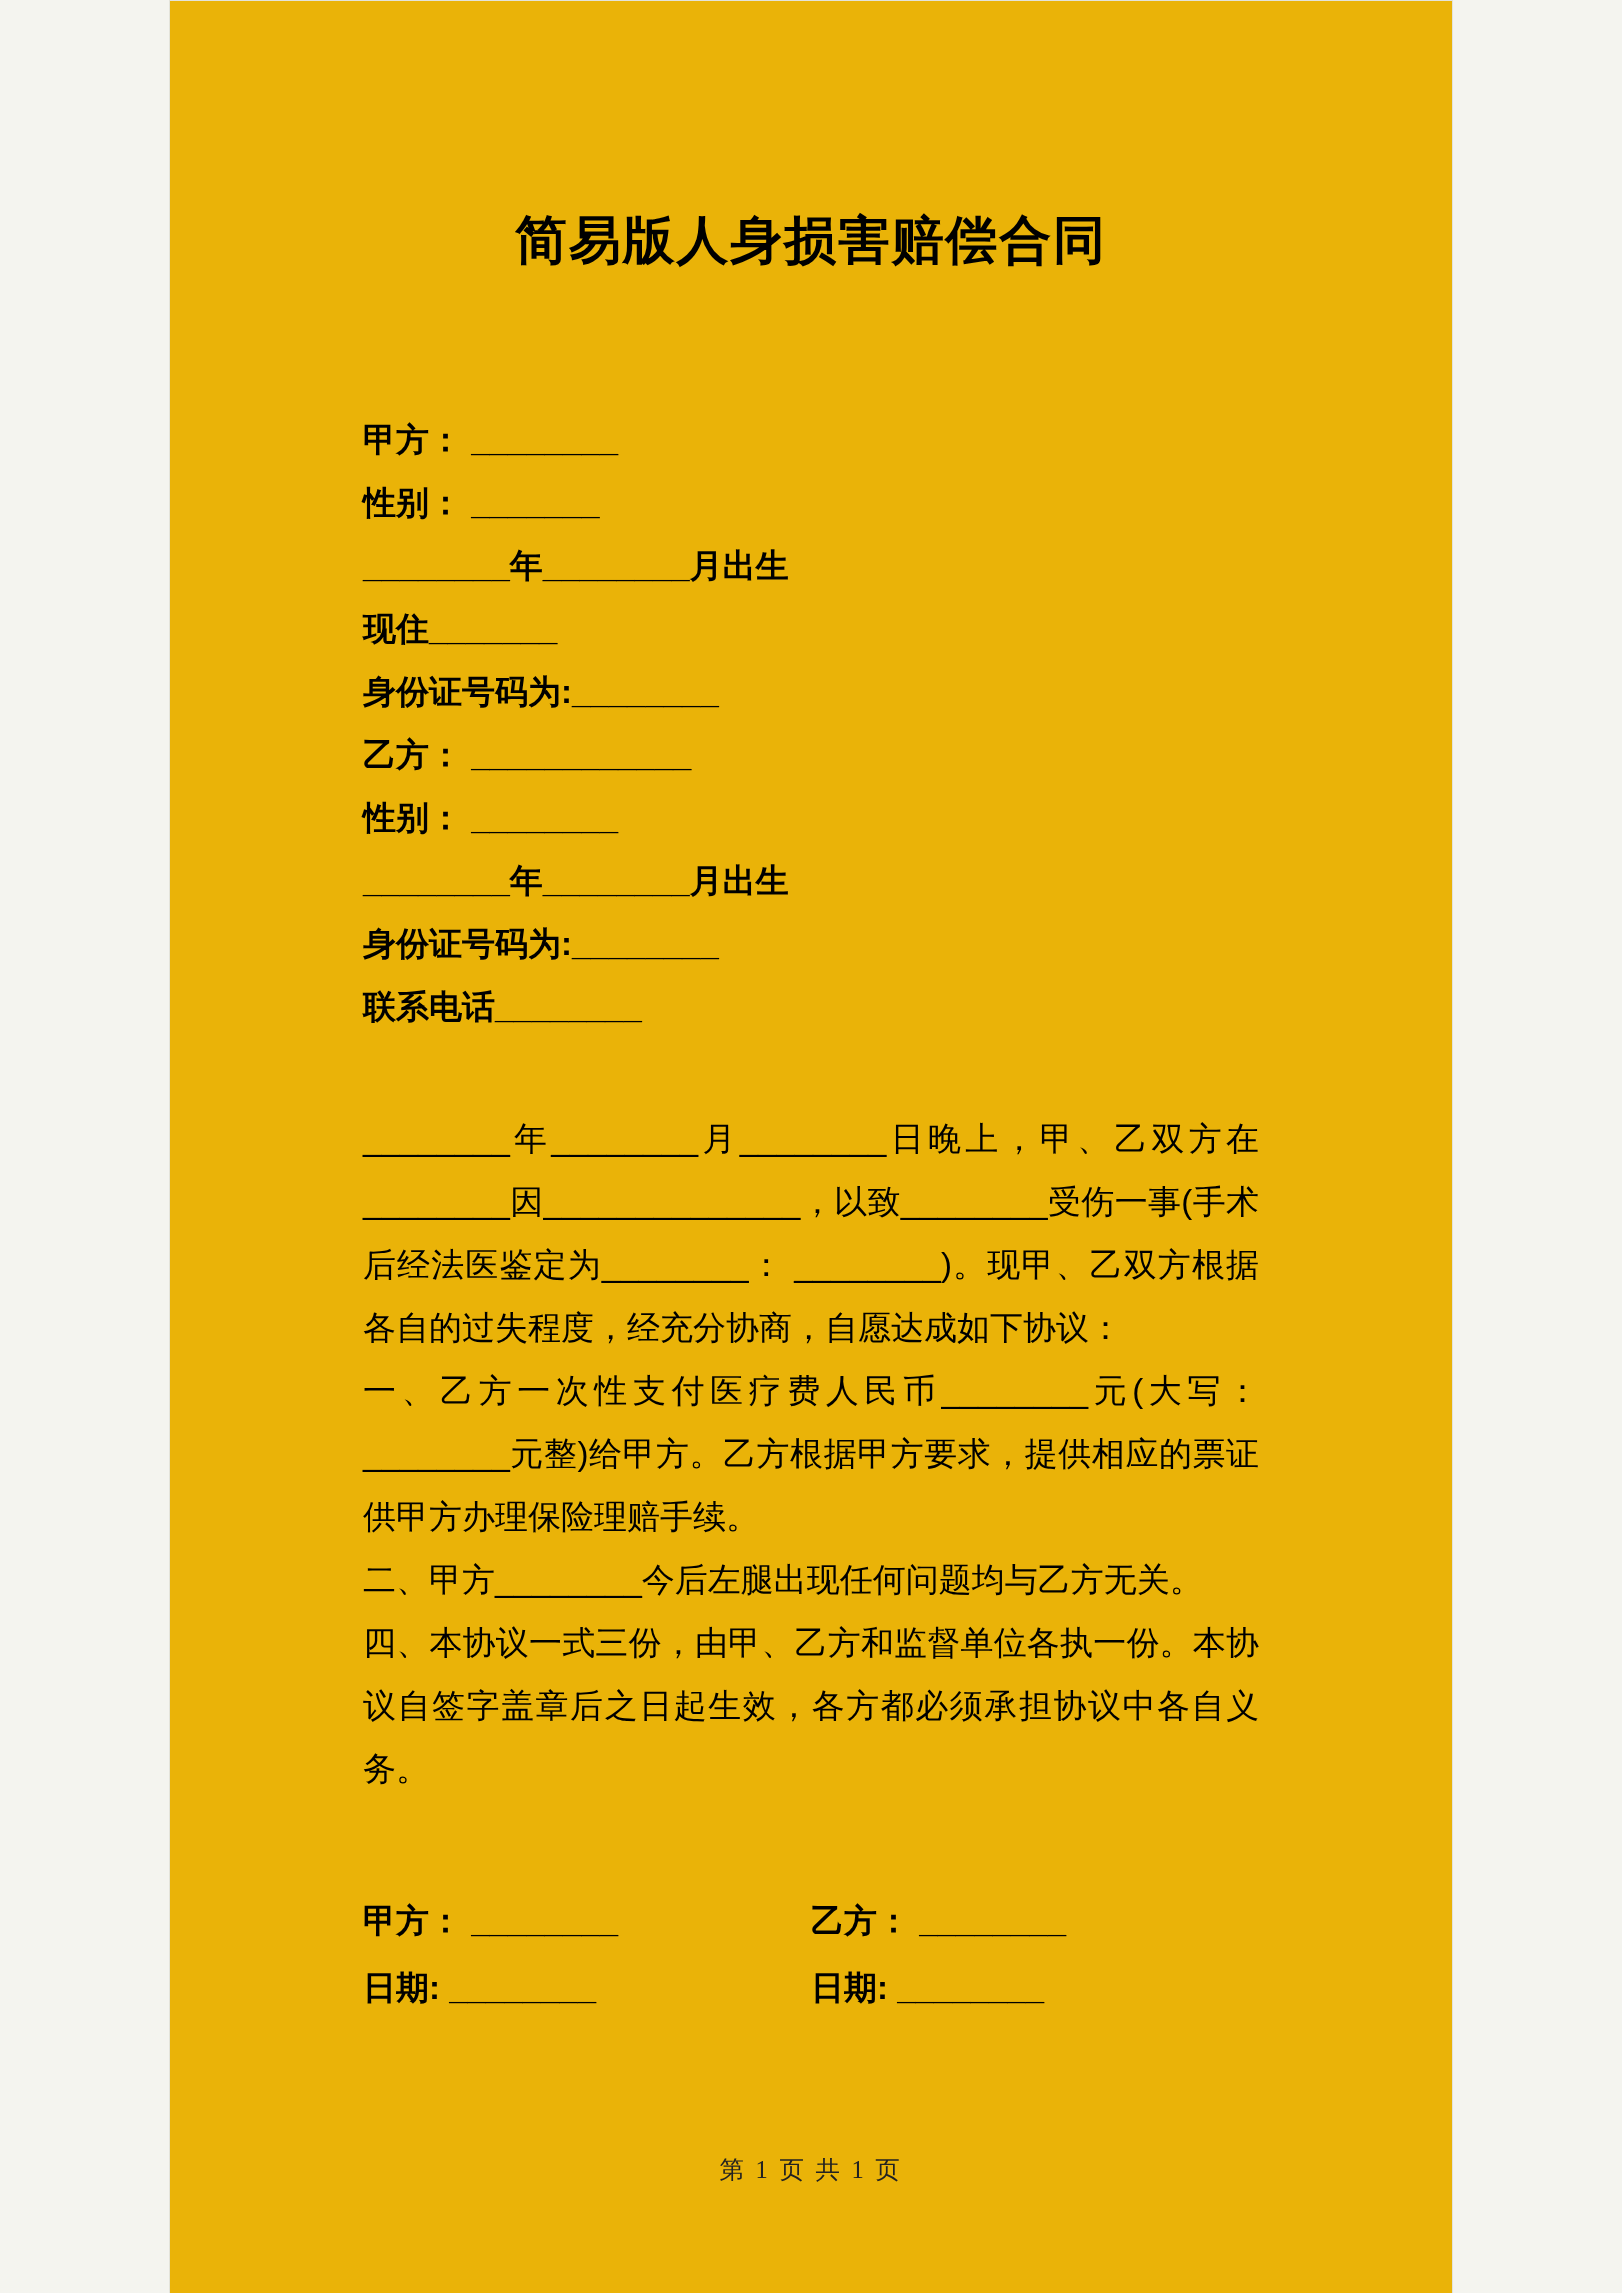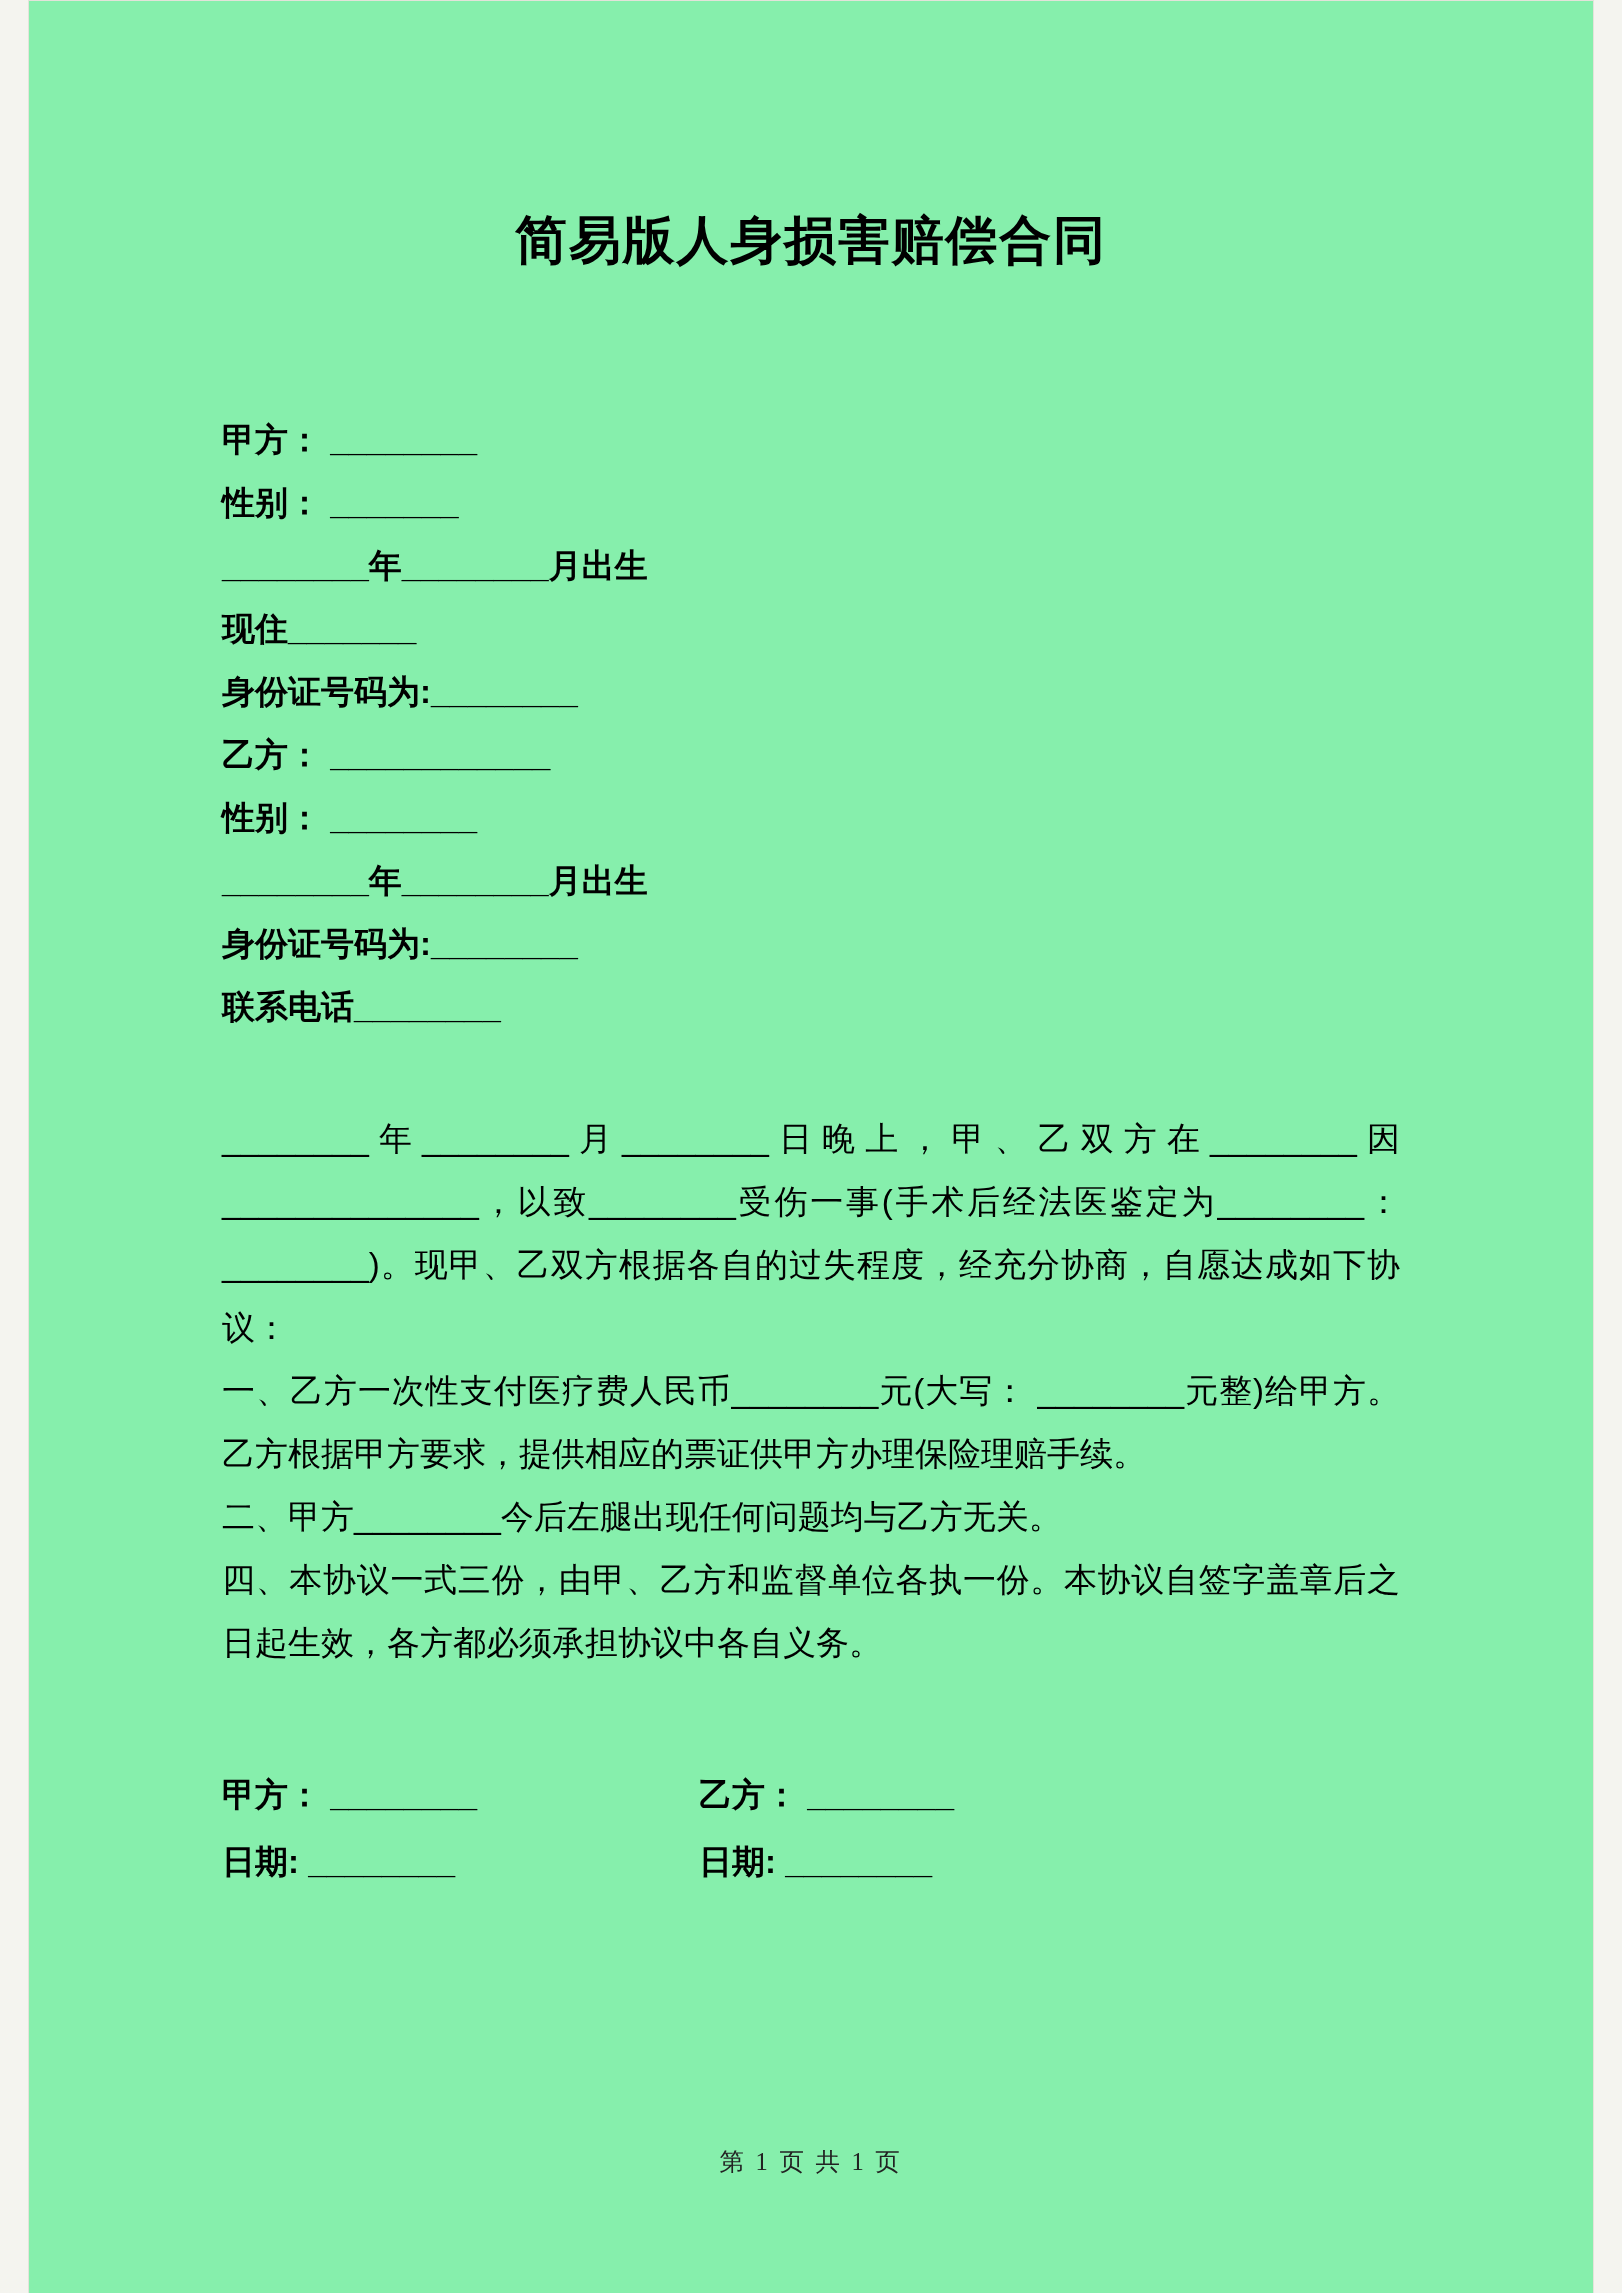--- a/index.html
+++ b/index.html
@@ -2,24 +2,24 @@
 <html style="font-size:14.5px"><head>
 <meta charset="utf-8">
 <style>
   html, body {
     margin: 0;
     padding: 0;
     background: #f4f4ef;
   }
   .page {
     position: relative;
-    width: 1566px;
+    width: 1284px;
     height: 2294px;
     margin: 0 auto;
-    background: #86efac;
+    background: #eab308;
     border: 0.9px solid #e3e3da;
     box-sizing: border-box;
     font-family: "Liberation Sans", sans-serif;
     color: #000;
     overflow: hidden;
   }
   .content {
     padding: 207px 193px 0 193px;
   }
   .doc-title {
@@ -58,21 +58,21 @@
     line-height: 67px;
   }
   .sig-cell {
     width: 477px;
     white-space: pre;
   }
   .page-footer {
     position: absolute;
     left: 0;
     right: 0;
-    bottom: 115px;
+    bottom: 107px;
     text-align: center;
     font-family: "Liberation Serif", serif;
     font-size: 24.5px;
     font-weight: normal;
     color: #222;
     letter-spacing: 2.7px;
   }
 </style>
 </head>
 <body>

